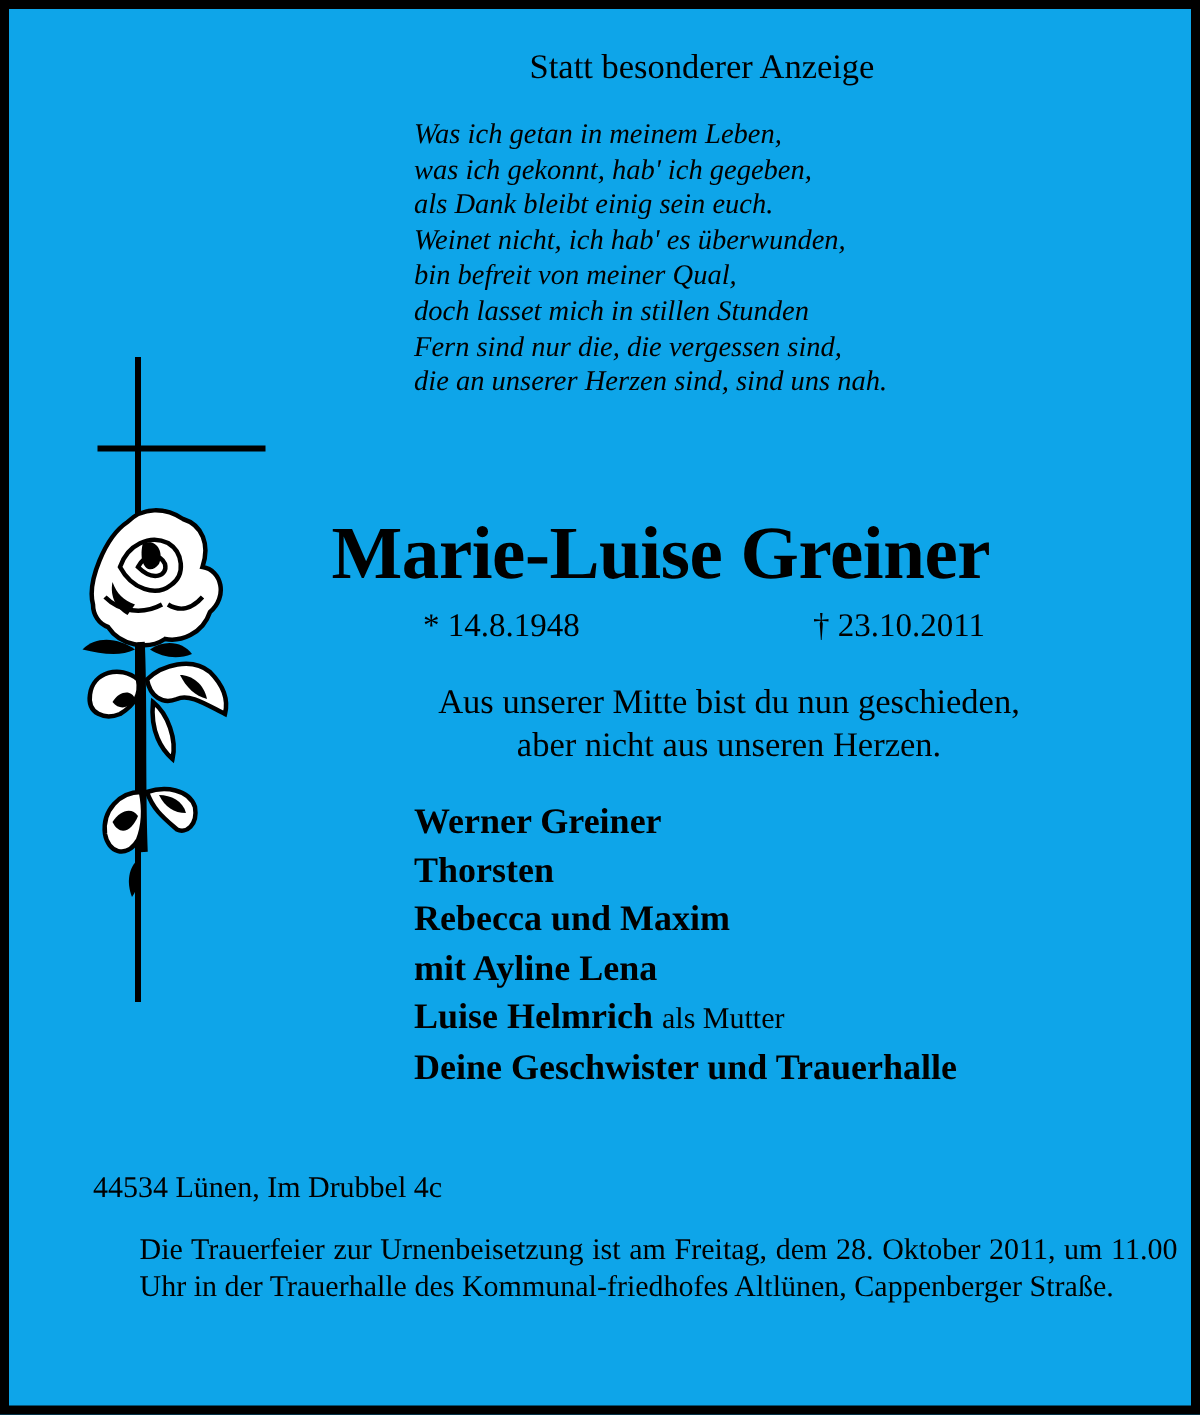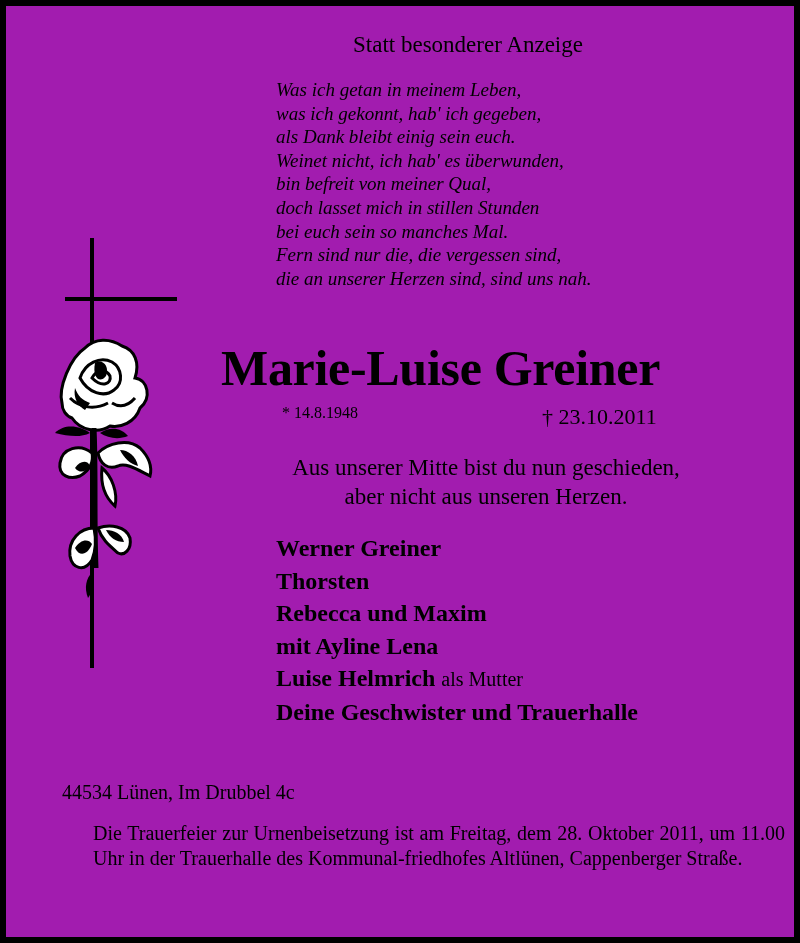--- a/index.html
+++ b/index.html
@@ -1,26 +1,26 @@
 <!DOCTYPE html>
 <html><head>
   <meta charset="utf-8">
   <style>
     * { margin: 0; padding: 0; box-sizing: border-box; }
     html, body { width: 800px; height: 943px; background: #000; overflow: hidden; }
     .page {
       position: absolute; left: 0; top: 0; width: 800px; height: 943px;
-      border: 6px solid #000; background: #a21caf;
+      border: 6px solid #000; background: #0ea5e9;
       font-family: "Liberation Serif", "DejaVu Serif", serif; color: #000;
     }
     .abs { position: absolute; }
     .headline { left: 0; width: 788px; top: 26px; text-align: center; font-size: 23px; padding-left: 136px; white-space: nowrap; }
     .poem { left: 270px; top: 72px; font-style: italic; font-size: 19px; line-height: 23.6px; white-space: nowrap; }
     .name { left: 215px; width: 530px; top: 332px; text-align: left; font-weight: bold; font-size: 50px; line-height: 60px; white-space: nowrap; letter-spacing: -0.3px; }
-    .born { left: 276px; top: 398px; font-size: 16px; white-space: nowrap; }
+    .born { left: 276px; top: 398px; font-size: 22px; white-space: nowrap; }
     .died { left: 536px; top: 398px; font-size: 22px; white-space: nowrap; }
     .motto { left: 215px; width: 530px; top: 447px; text-align: center; font-size: 23px; line-height: 29px; white-space: nowrap; }
     .mourners { left: 270px; top: 526px; font-size: 24px; font-weight: bold; line-height: 32.6px; white-space: nowrap; }
     .mourners .note { font-weight: normal; font-size: 20px; }
     .address { left: 56px; top: 775px; font-size: 20px; white-space: nowrap; }
     .service { left: 51px; top: 815px; width: 692px; font-size: 20px; line-height: 25px; text-align: justify; margin-left: 36px; }
     .graphic { left: 34px; top: 232px; width: 160px; height: 440px; }
   </style>
 </head>
 <body>
@@ -29,21 +29,20 @@
 
   <div class="abs headline">Statt besonderer Anzeige</div>
 
   <div class="abs poem">
     <div>Was ich getan in meinem Leben,</div>
     <div>was ich gekonnt, hab' ich gegeben,</div>
     <div>als Dank bleibt einig sein euch.</div>
     <div>Weinet nicht, ich hab' es überwunden,</div>
     <div>bin befreit von meiner Qual,</div>
     <div>doch lasset mich in stillen Stunden</div>
-    <div>bei euch sein so manches Mal.</div>
     <div>Fern sind nur die, die vergessen sind,</div>
     <div>die an unserer Herzen sind, sind uns nah.</div>
   </div>
 
   <div class="abs graphic">
     <svg width="160" height="440" viewBox="0 0 160 440" xmlns="http://www.w3.org/2000/svg">
 
       <rect x="50" y="0" width="4" height="430" fill="#000"></rect>
       <rect x="25" y="59" width="112" height="4" fill="#000"></rect>
 

